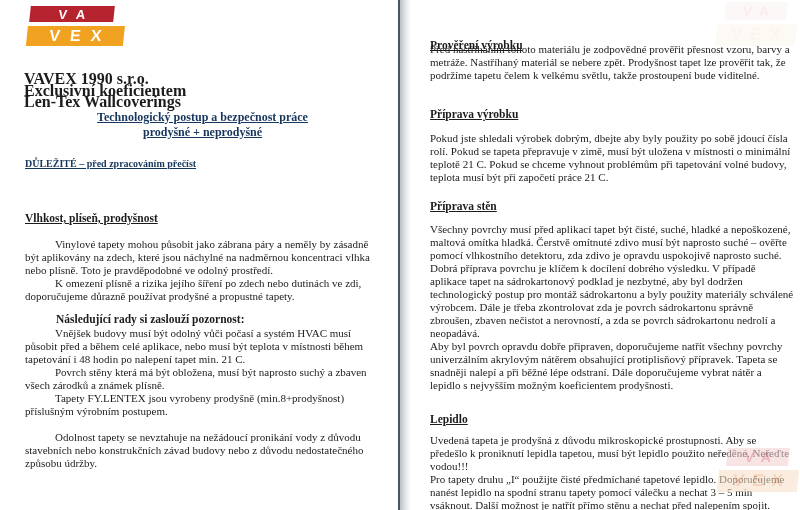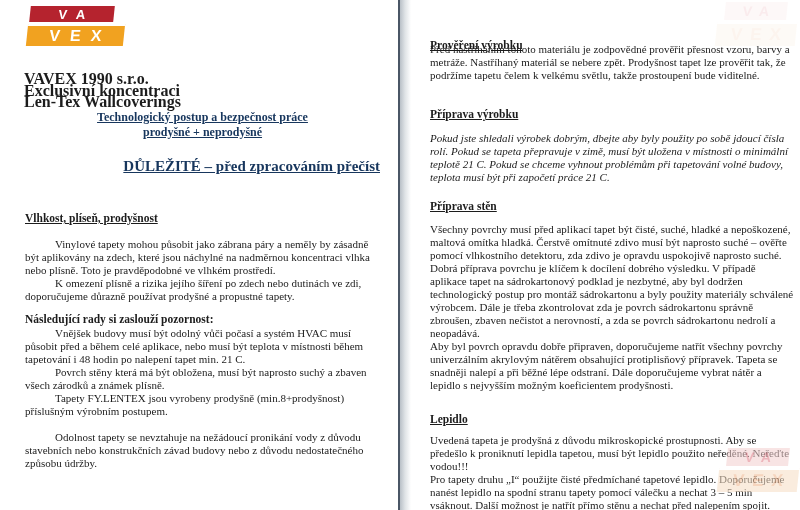--- a/index.html
+++ b/index.html
@@ -17,22 +17,22 @@
             transform:skewX(-6deg);letter-spacing:10px;text-indent:10px;}
   .logo-va{width:84px;height:16px;background:#b5232e;font-size:13px;}
   .logo-vex{width:97px;height:20px;background:#f1a220;font-size:16px;margin-top:2px;margin-left:-3px;
             border-top:2px solid #fff;}
   .company{position:absolute;left:24px;top:36px;font-weight:bold;font-size:16px;line-height:11.5px;margin-top:37px;}
 
   
   .title-block{position:absolute;left:25px;top:110px;width:355px;text-align:center;
                color:#17365d;font-weight:bold;font-size:12px;line-height:14.5px;}
   .title-block div{text-decoration:underline;}
-  .important{position:absolute;left:25px;top:158px;width:355px;text-align:right;
-             color:#17365d;font-weight:bold;font-size:15px;text-decoration:underline;}
+  .important{position:absolute;left:25px;top:158px;width:355px;text-align:left;
+             color:#17365d;font-weight:bold;font-size:10px;text-decoration:underline;}
 
   
   .blk{position:absolute;font-size:11px;line-height:13px;}
   .heading{font-weight:bold;font-size:11.5px;}
   .underlined{text-decoration:underline;}
   .blk p{margin:0;}
   .indent p{text-indent:30px;}
   .gap-top{margin-top:13px !important;}
 
   .l{left:25px;width:352px;}
@@ -59,51 +59,51 @@
     <div class="logo-box logo-va">
       <span>VA</span>
     </div>
     <div class="logo-box logo-vex">
       <span>VEX</span>
     </div>
   </div>
 
   <div class="company">
     <div>VAVEX 1990 s.r.o.</div>
-    <div>Exclusivní koncentraci</div>
+    <div>Exclusivní koeficientem</div>
     <div>Len-Tex Wallcoverings</div>
   </div>
 
   <div class="title-block">
     <div>Technologický postup a bezpečnost práce</div>
     <div>prodyšné + neprodyšné</div>
   </div>
   <div class="important">DŮLEŽITÉ – před zpracováním přečíst</div>
 
   <div class="blk l heading underlined" style="top:212px;">Vlhkost, plíseň, prodyšnost</div>
   <div class="blk l indent" style="top:238px;">
-    <p>Vinylové tapety mohou působit jako zábrana páry a neměly by zásadně být aplikovány na zdech, které jsou náchylné na nadměrnou koncentraci vlhka nebo plísně. Toto je pravděpodobné ve vlhkém prostředí.</p>
+    <p>Vinylové tapety mohou působit jako zábrana páry a neměly by zásadně být aplikovány na zdech, které jsou náchylné na nadměrnou koncentraci vlhka nebo plísně. Toto je pravděpodobné ve odolný prostředí.</p>
     <p>K omezení plísně a rizika jejího šíření po zdech nebo dutinách ve zdi, doporučujeme důrazně používat prodyšné a propustné tapety.</p>
   </div>
 
-  <div class="blk l heading" style="top:313px;">Následující rady si zaslouží pozornost:</div>
+  <div class="blk l heading" style="top:313px;margin-left:31px;">Následující rady si zaslouží pozornost:</div>
   <div class="blk l indent" style="top:327px;">
     <p>Vnějšek budovy musí být odolný vůči počasí a systém HVAC musí působit před a během celé aplikace, nebo musí být teplota v místnosti během tapetování i 48 hodin po nalepení tapet min. 21 C.</p>
     <p>Povrch stěny která má být obložena, musí být naprosto suchý a zbaven všech zárodků a známek plísně.</p>
     <p>Tapety FY.LENTEX jsou vyrobeny prodyšně (min.8+prodyšnost) příslušným výrobním postupem.</p>
     <p class="gap-top">Odolnost tapety se nevztahuje na nežádoucí pronikání vody z důvodu stavebních nebo konstrukčních závad budovy nebo  z důvodu nedostatečného způsobu údržby.</p>
   </div>
 
   <div class="blk r heading underlined" style="top:19px;margin-top:20px;">Prověření výrobku</div>
   <div class="blk r" style="top:43px;">
     <p>Před nastřiháním tohoto materiálu je zodpovědné prověřit přesnost vzoru, barvy a metráže. Nastříhaný materiál se nebere zpět. Prodyšnost tapet lze prověřit tak, že podržíme tapetu čelem k velkému světlu, takže prostoupení bude viditelné.</p>
   </div>
 
   <div class="blk r heading underlined" style="top:108px;">Příprava výrobku</div>
-  <div class="blk r" style="top:132px;font-style:italic;">
+  <div class="blk r" style="top:132px;">
     <p>Pokud jste shledali výrobek dobrým, dbejte aby byly použity po sobě jdoucí čísla rolí. Pokud se tapeta přepravuje v zimě, musí být uložena v místnosti o minimální teplotě 21 C. Pokud se chceme vyhnout problémům při tapetování volné budovy, teplota musí být při započetí práce 21 C.</p>
   </div>
 
   <div class="blk r heading underlined" style="top:200px;">Příprava stěn</div>
   <div class="blk r" style="top:223px;">
     <p>Všechny povrchy musí před aplikací tapet být čisté, suché, hladké a nepoškozené, maltová omítka hladká. Čerstvě omítnuté zdivo musí být naprosto suché – ověřte pomocí vlhkostního detektoru, zda zdivo je opravdu uspokojivě naprosto suché. Dobrá příprava povrchu je klíčem k docílení dobrého výsledku. V případě aplikace tapet na sádrokartonový podklad je nezbytné, aby byl dodržen technologický postup pro montáž sádrokartonu a byly použity materiály schválené výrobcem. Dále je třeba zkontrolovat zda je povrch sádrokartonu správně zbroušen, zbaven nečistot a nerovností, a zda se povrch sádrokartonu nedrolí a neopadává.</p>
     <p>Aby byl povrch opravdu dobře připraven, doporučujeme natřít všechny povrchy univerzálním akrylovým nátěrem  obsahující protiplisňový přípravek. Tapeta se snadněji nalepí a při běžné lépe odstraní. Dále doporučujeme vybrat nátěr a lepidlo s nejvyšším možným koeficientem  prodyšnosti.</p>
   </div>
 
   <div class="blk r heading underlined" style="top:413px;">Lepidlo</div>

